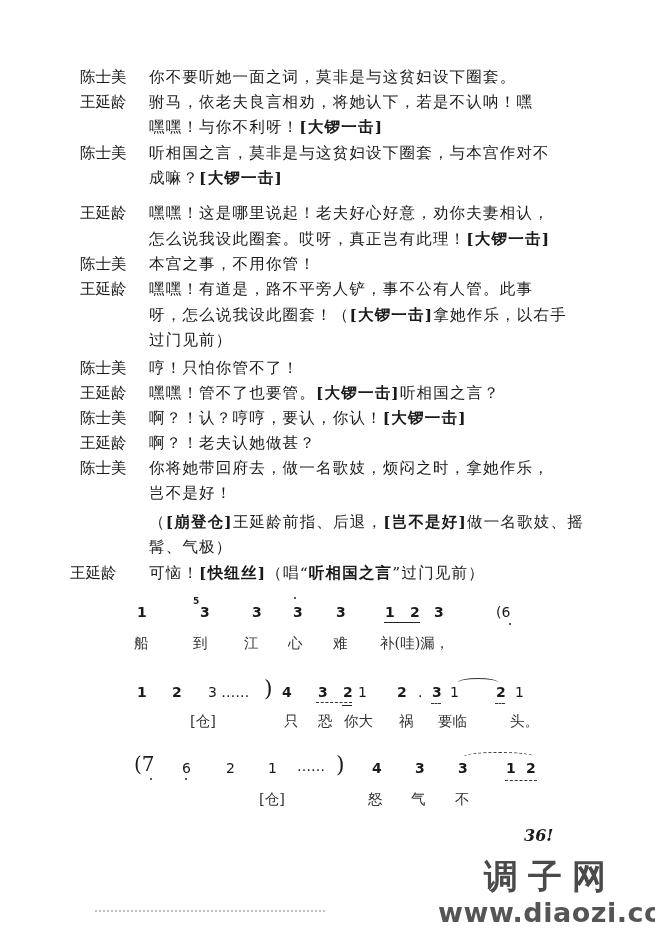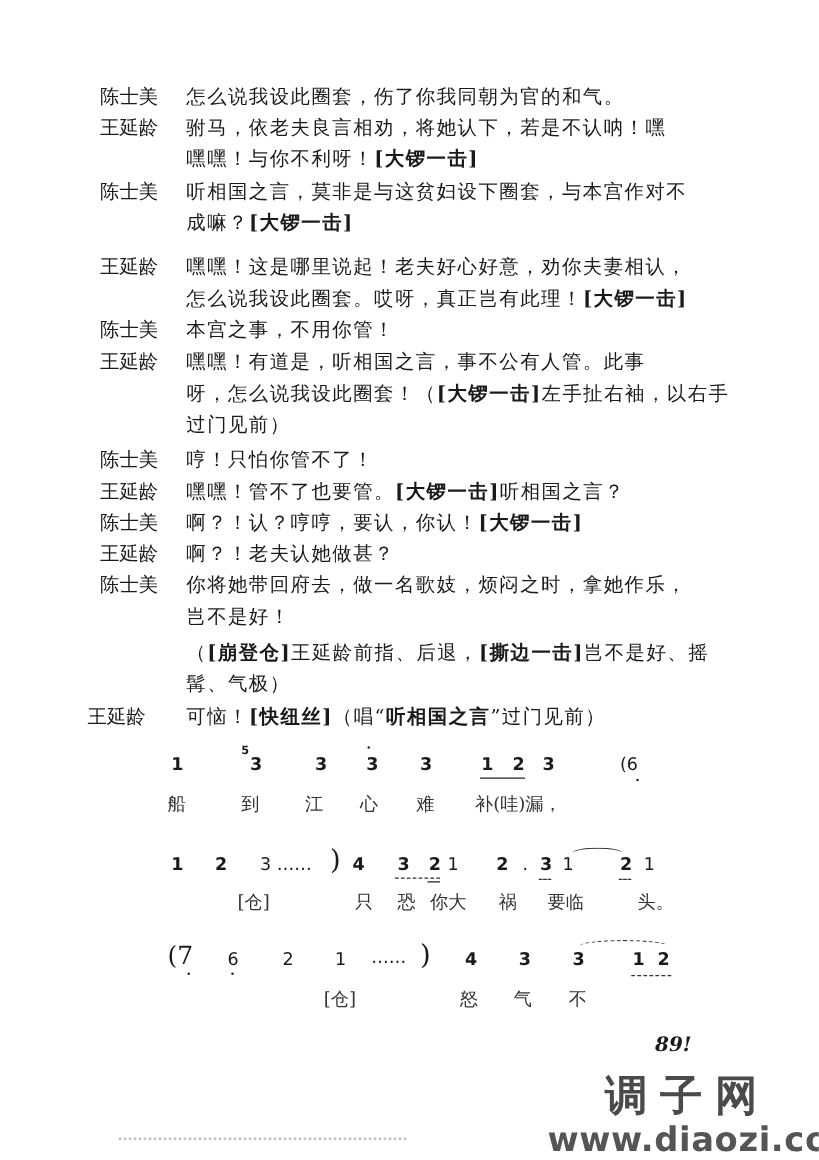--- a/index.html
+++ b/index.html
@@ -23,21 +23,21 @@
   .wm2 { position:absolute; left:438px; top:897px; font-family:"DejaVu Sans", sans-serif; font-weight:bold; font-size:27px; color:#555; letter-spacing:0.5px; }
   .noise { position:absolute; left:95px; top:910px; width:230px; height:2px; border-top:2px dotted #999; opacity:.6; }
 </style>
 </head>
 <body>
 
 <div class="page">
 
   <div class="line" style="top:66px">
     <span class="spk">陈士美</span>
-    <span class="txt">怎么说我设此圈套，伤了你我同朝为官的和气。</span>
+    <span class="txt">你不要听她一面之词，莫非是与这贫妇设下圈套。</span>
   </div>
 
   <div class="line" style="top:91px">
     <span class="spk">王延龄</span>
     <span class="txt">驸马，依老夫良言相劝，将她认下，若是不认呐！嘿</span>
   </div>
   <div class="line" style="top:116px">
     <span class="txt"><span>嘿嘿！与你不利呀！</span><b>[大锣一击]</b></span>
   </div>
 
@@ -57,24 +57,24 @@
     <span class="txt"><span>怎么说我设此圈套。哎呀，真正岂有此理！</span><b>[大锣一击]</b></span>
   </div>
 
   <div class="line" style="top:253px">
     <span class="spk">陈士美</span>
     <span class="txt">本宫之事，不用你管！</span>
   </div>
 
   <div class="line" style="top:278px">
     <span class="spk">王延龄</span>
-    <span class="txt">嘿嘿！有道是，听相国之言，事不公有人管。此事</span>
+    <span class="txt">嘿嘿！有道是，路不平旁人铲，事不公有人管。此事</span>
   </div>
   <div class="line" style="top:304px">
-    <span class="txt"><span>呀，怎么说我设此圈套！（</span><b>[大锣一击]</b><span>左手扯右袖，以右手</span></span>
+    <span class="txt"><span>呀，怎么说我设此圈套！（</span><b>[大锣一击]</b><span>拿她作乐，以右手</span></span>
   </div>
   <div class="line" style="top:329px">
     <span class="txt">过门见前）</span>
   </div>
 
   <div class="line" style="top:357px">
     <span class="spk">陈士美</span>
     <span class="txt">哼！只怕你管不了！</span>
   </div>
 
@@ -95,21 +95,21 @@
 
   <div class="line" style="top:457px">
     <span class="spk">陈士美</span>
     <span class="txt">你将她带回府去，做一名歌妓，烦闷之时，拿她作乐，</span>
   </div>
   <div class="line" style="top:482px">
     <span class="txt">岂不是好！</span>
   </div>
 
   <div class="line" style="top:511px">
-    <span class="txt"><span>（</span><b>[崩登仓]</b><span>王延龄前指、后退，</span><b>[撕边一击]</b><span>岂不是好、摇</span></span>
+    <span class="txt"><span>（</span><b>[崩登仓]</b><span>王延龄前指、后退，</span><b>[岂不是好]</b><span>做一名歌妓、摇</span></span>
   </div>
   <div class="line" style="top:536px">
     <span class="txt">髯、气极）</span>
   </div>
 
   <div class="line" style="top:562px">
     <span class="spk" style="left:70px">王延龄</span>
     <span class="txt"><span>可恼！</span><b>[快纽丝]</b><span>（唱“</span><b>听相国之言</b><span>”过门见前）</span></span>
   </div>
 
@@ -182,17 +182,17 @@
     <span class="n" style="left:506px;top:760px">1</span>
     <span class="n" style="left:526px;top:760px">2</span>
     <span class="ul dash" style="left:505px;top:780px;width:32px"></span>
 
     <span class="ly" style="left:259px;top:790px">[仓]</span>
     <span class="ly" style="left:368px;top:790px">怒</span>
     <span class="ly" style="left:411px;top:790px">气</span>
     <span class="ly" style="left:455px;top:790px">不</span>
   </div>
 
-  <div class="pgno">89!</div>
+  <div class="pgno">36!</div>
   <div class="wm1">调子网</div>
   <div class="wm2">www.diaozi.com</div>
   <div class="noise"></div>
 </div>
 
 </body></html>

